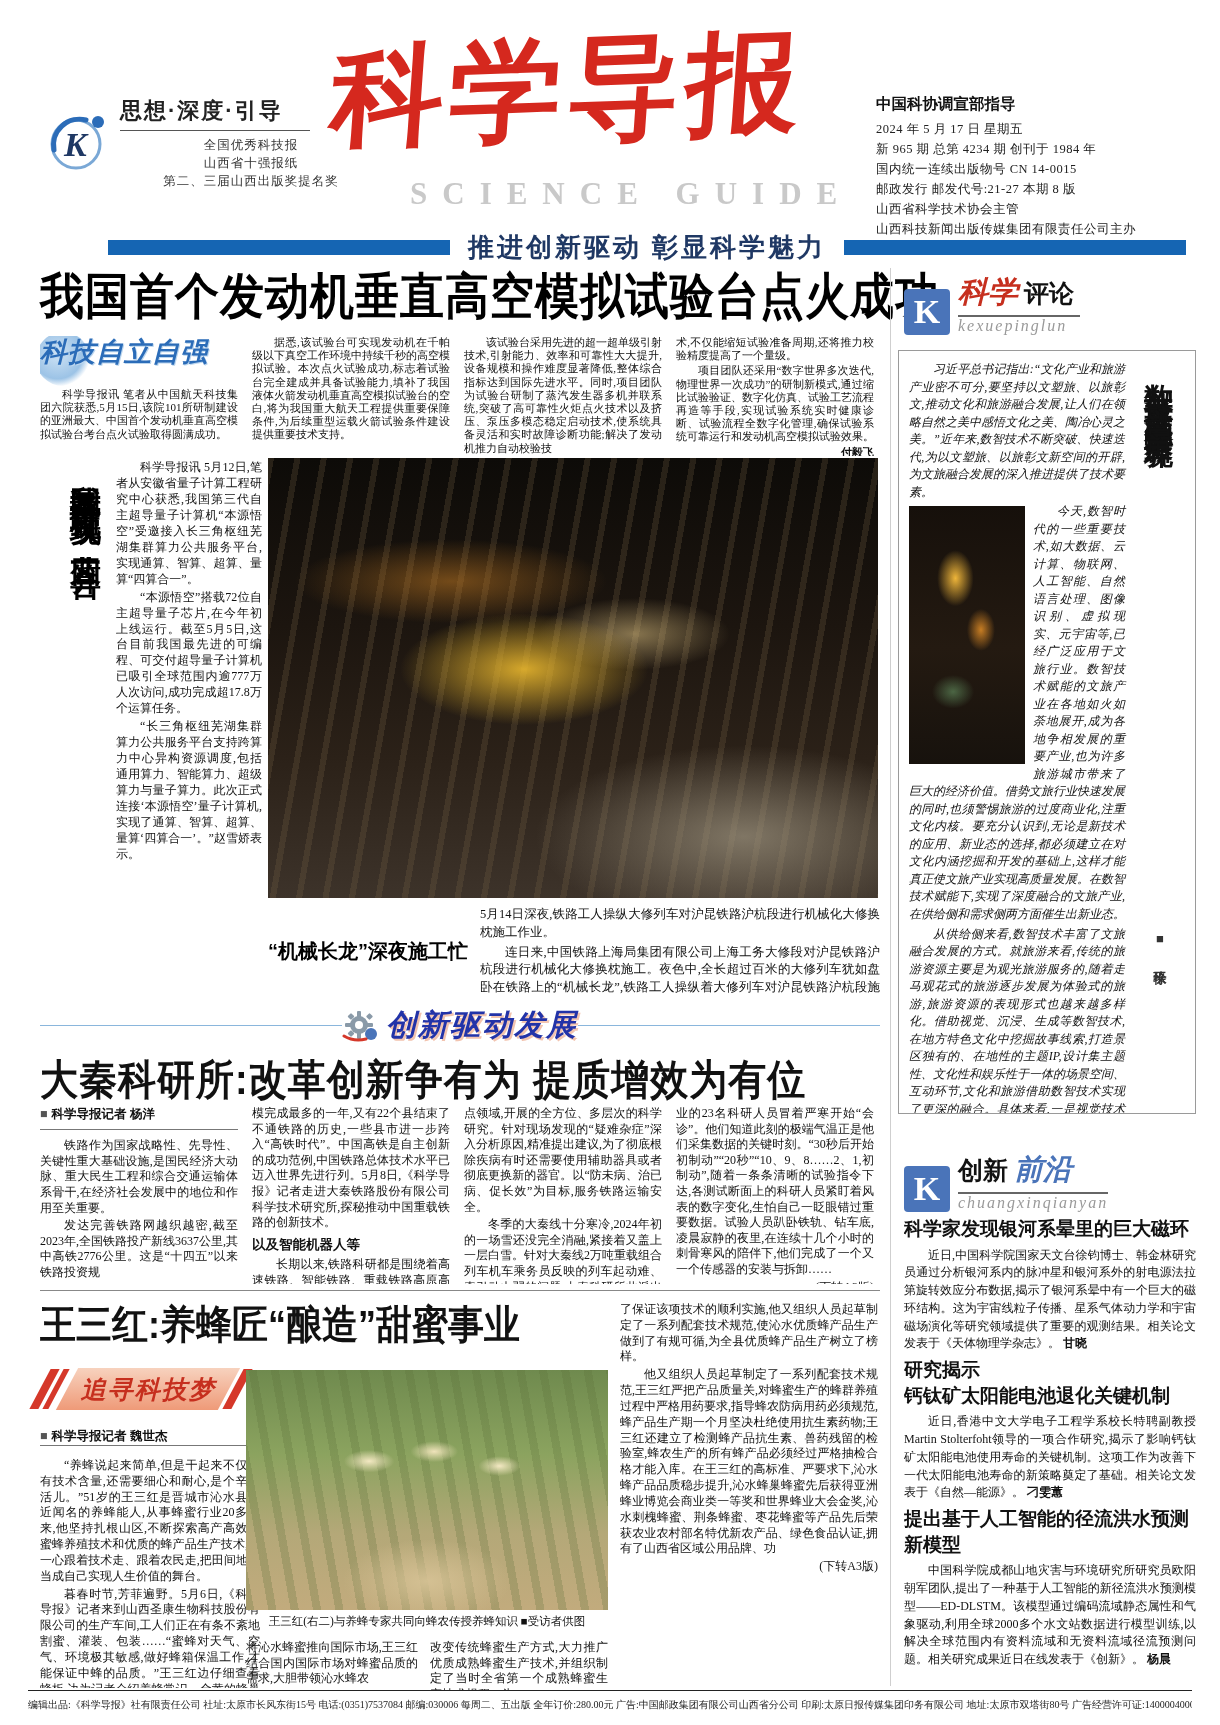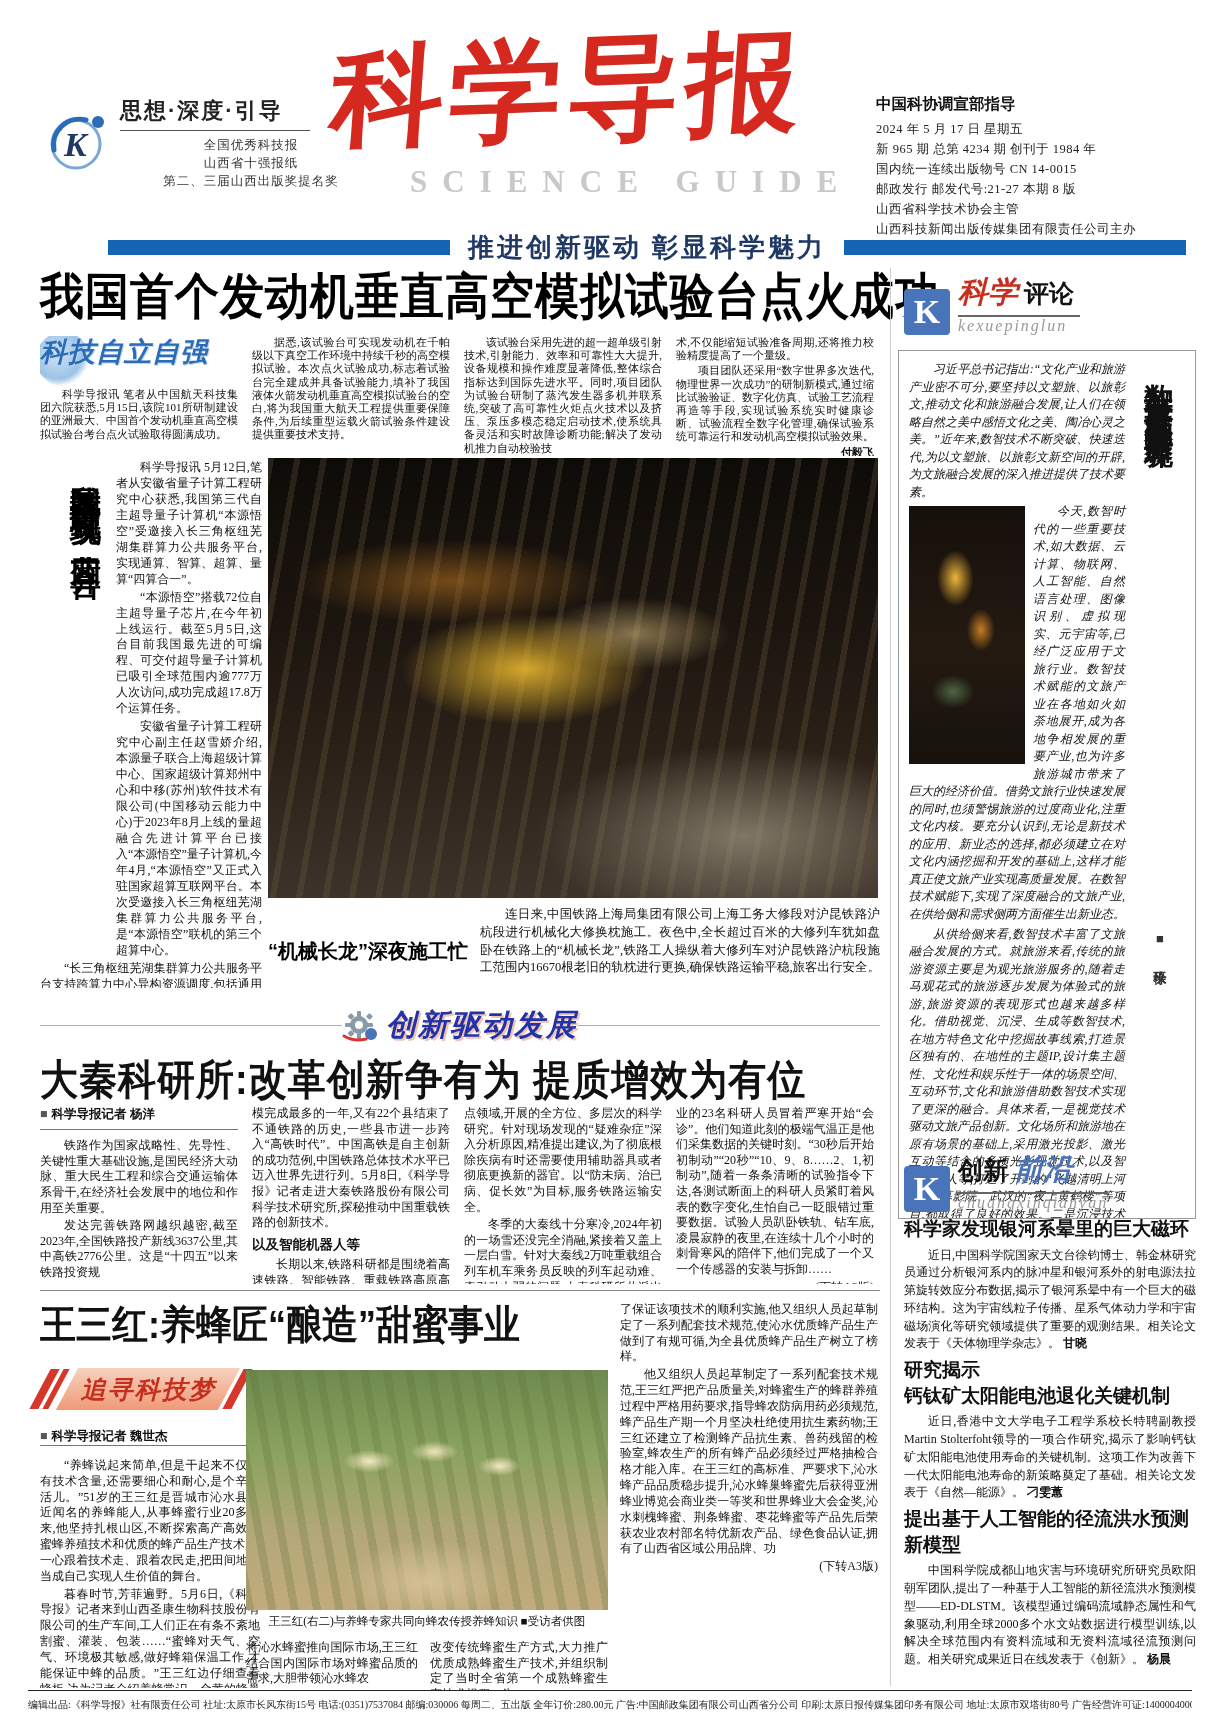--- a/index.html
+++ b/index.html
@@ -12,21 +12,21 @@
   
   .logo-area{left:46px;top:96px;width:260px;}
   .logo-flex{display:flex;gap:10px;}
   .logo-svg{width:64px;height:64px;flex:0 0 64px;margin-top:14px;}
   .tagline{font-family:"Liberation Sans",sans-serif;font-size:22px;font-weight:bold;letter-spacing:2px;color:#222;}
   .tagline-rule{border-bottom:1.5px solid #555;margin:4px 0 5px 0;width:190px;}
   .honor{font-size:12.5px;letter-spacing:1px;color:#333;line-height:1.45;text-align:center;width:190px;margin-left:36px;}
   .masthead-title{left:308px;top:18px;width:520px;text-align:center;font-size:112px;line-height:1.3;
         font-weight:900;color:#d5281e;transform:skewX(-6deg) rotate(-2deg);z-index:3;
         font-family:"Liberation Serif",serif;letter-spacing:6px;white-space:nowrap;}
-  .masthead-en{left:410px;top:164px;font-size:31px;letter-spacing:15px;color:#c9c9c9;z-index:1;
+  .masthead-en{left:410px;top:176px;font-size:31px;letter-spacing:15px;color:#c9c9c9;z-index:1;
         font-family:"Liberation Serif",serif;font-weight:600;white-space:nowrap;}
   .pubinfo{left:876px;top:94px;width:328px;}
   .pubinfo .guid{font-family:"Liberation Sans",sans-serif;font-weight:bold;font-size:15.5px;margin-bottom:4px;}
   .pubinfo .pl{font-size:12.5px;line-height:1.6;color:#222;letter-spacing:.5px;}
   .banner{left:108px;top:236px;width:1078px;height:22px;display:flex;align-items:center;}
   .banner .bar{height:15px;background:#1565b3;flex:1;}
   .banner .slogan{font-family:"Liberation Sans",sans-serif;font-weight:900;font-size:26px;color:#1f3864;
         margin:0 18px;white-space:nowrap;letter-spacing:3px;}
 
   
@@ -111,21 +111,21 @@
   .rail-rule{left:890px;top:268px;height:1418px;border-left:1px solid #cfcfcf;}
   .k-badge{display:flex;align-items:flex-end;gap:8px;}
   .k-box{width:46px;height:46px;background:#4a74b9;color:#fff;display:flex;align-items:center;justify-content:center;
         font-family:"Liberation Serif",serif;font-weight:bold;font-size:34px;border-radius:4px;}
   .k-right .row{display:flex;align-items:baseline;gap:6px;border-bottom:2px solid #666;padding:0 6px 2px 0;}
   .k-red{color:#c62f1e;font-weight:900;font-style:italic;font-size:30px;font-family:"Liberation Serif",serif;}
   .k-black{color:#111;font-weight:bold;font-size:25px;font-family:"Liberation Sans",sans-serif;}
   .k-blue{color:#4a74b9;font-weight:900;font-style:italic;font-size:29px;font-family:"Liberation Serif",serif;}
   .k-pinyin{font-style:italic;color:#999;font-size:16px;letter-spacing:2px;font-family:"Liberation Serif",serif;}
   .comm-badge{left:904px;top:272px;}
-  .comm-box{left:898px;top:350px;width:298px;height:869px;border:1px solid #9a9a9a;padding:10px 10px 8px 10px;
+  .comm-box{left:898px;top:350px;width:298px;height:764px;border:1px solid #9a9a9a;padding:10px 10px 8px 10px;
         box-sizing:border-box;overflow:hidden;font-size:12px;line-height:1.46;font-style:italic;}
   .comm-top{display:flex;gap:8px;}
   .comm-left{flex:1;}
   .comm-photo{float:left;width:116px;height:258px;margin:3px 8px 4px 0;
      background:
        radial-gradient(ellipse 26px 40px at 40% 28%, rgba(250,190,60,.95), rgba(250,190,60,0) 70%),
        radial-gradient(ellipse 20px 30px at 62% 48%, rgba(240,150,40,.8), rgba(240,150,40,0) 70%),
        radial-gradient(ellipse 30px 24px at 38% 72%, rgba(120,180,120,.5), rgba(120,180,120,0) 70%),
        linear-gradient(180deg,#16100b,#241a11 55%,#17120d 100%);}
   .comm-title-col{width:52px;display:flex;flex-direction:column;align-items:center;}
@@ -204,29 +204,29 @@
       <p class="noindent">术,不仅能缩短试验准备周期,还将推力校验精度提高了一个量级。</p>
       <p>项目团队还采用“数字世界多次迭代,物理世界一次成功”的研制新模式,通过缩比试验验证、数字化仿真、试验工艺流程再造等手段,实现试验系统实时健康诊断、试验流程全数字化管理,确保试验系统可靠运行和发动机高空模拟试验效果。</p>
       <div class="lead-byline">付毅飞</div>
     </div>
   </div>
 
   <div class="abs quantum">
     <div class="q-title">我国量子计算机实现“四算合一”</div>
     <p>科学导报讯 5月12日,笔者从安徽省量子计算工程研究中心获悉,我国第三代自主超导量子计算机“本源悟空”受邀接入长三角枢纽芜湖集群算力公共服务平台,实现通算、智算、超算、量算“四算合一”。</p>
     <p>“本源悟空”搭载72位自主超导量子芯片,在今年初上线运行。截至5月5日,这台目前我国最先进的可编程、可交付超导量子计算机已吸引全球范围内逾777万人次访问,成功完成超17.8万个运算任务。</p>
-    <p>安徽省量子计算工程研究中心副主任赵雪娇介绍,本源量子联合上海超级计算中心、国家超级计算郑州中心和中移(苏州)软件技术有限公司(中国移动云能力中心)于2023年8月上线的量超融合先进计算平台已接入“本源悟空”量子计算机,今年4月,“本源悟空”又正式入驻国家超算互联网平台。本次受邀接入长三角枢纽芜湖集群算力公共服务平台,是“本源悟空”联机的第三个超算中心。</p>
     <p>“长三角枢纽芜湖集群算力公共服务平台支持跨算力中心异构资源调度,包括通用算力、智能算力、超级算力与量子算力。此次正式连接‘本源悟空’量子计算机,实现了通算、智算、超算、量算‘四算合一’。”赵雪娇表示。</p>
 
   </div>
 
   <div class="abs train-photo"></div>
   <div class="abs caption-row">
     <div class="cap-title">“机械长龙”深夜施工忙</div>
     <div class="cap-text">
+      <p class="noindent">5月14日深夜,铁路工人操纵大修列车对沪昆铁路沪杭段进行机械化大修换枕施工作业。</p>
       <p><span>连日来,中国铁路上海局集团有限公司上海工务大修段对沪昆铁路沪杭段进行机械化大修换枕施工。夜色中,全长超过百米的大修列车犹如盘卧在铁路上的“机械长龙”,铁路工人操纵着大修列车对沪昆铁路沪杭段施工范围内16670根老旧的轨枕进行更换,确保铁路运输平稳,旅客出行安全。</span>
         </p>
     </div>
   </div>
 
   <div class="abs drive-div">
     <div class="line"></div>
     <div class="drive-badge">
       <svg width="38" height="38" viewBox="0 0 38 38">
         <g fill="#8a9aa8">

